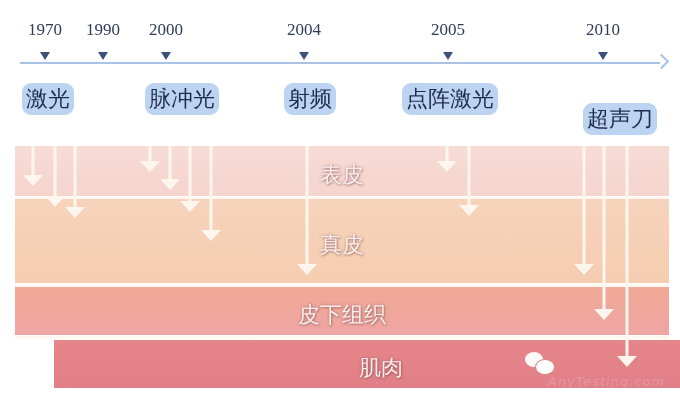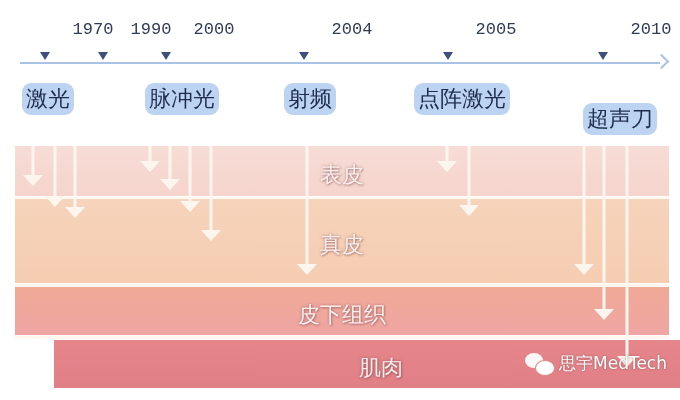--- a/index.html
+++ b/index.html
@@ -1,20 +1,20 @@
 <!DOCTYPE html>
 <html><head>
 <meta charset="utf-8">
 <style>
   html, body { margin: 0; padding: 0; }
   body { width: 680px; height: 400px; background: #ffffff; position: relative; overflow: hidden;
          font-family: "DejaVu Sans", "Liberation Sans", sans-serif; }
   .canvas { position: absolute; left: 0; top: 0; width: 680px; height: 400px; }
   .year { position: absolute; top: 20px; font-size: 17px; color: #2f3b57; transform: translateX(-50%);
-          font-family: Liberation Mono, monospace; letter-spacing: 0px; margin-left: 48px; }
+          font-family: Liberation Serif, serif; letter-spacing: 0px; }
   .tick { position: absolute; top: 52px; width: 0; height: 0; transform: translateX(-50%);
           border-left: 5px solid transparent; border-right: 5px solid transparent; border-top: 8px solid #3d4f7a; }
   .axis { position: absolute; left: 20px; top: 62px; width: 640px; height: 2px; background: #a9c2e6; }
   .axis-head { position: absolute; left: 656px; top: 56px; width: 9px; height: 9px;
                border-top: 2px solid #a9c2e6; border-right: 2px solid #a9c2e6; transform: rotate(45deg); }
   .tech { position: absolute; top: 83px; height: 32px; line-height: 32px; padding: 0 4px;
           background: #bcd3f2; border-radius: 9px; color: #1f2d4d; font-size: 22px; white-space: nowrap;
           transform: translateX(-50%); }
   .layer { position: absolute; left: 15px; width: 654px; }
   .layer-label { position: absolute; left: 0; right: 0; text-align: center; color: #fbeeee; font-size: 22px;
@@ -48,21 +48,21 @@
       <div class="tick" style="left: 304px;"></div>
       <div class="year" style="left: 448px;">2005</div>
       <div class="tick" style="left: 448px;"></div>
       <div class="year" style="left: 603px;">2010</div>
       <div class="tick" style="left: 603px;"></div>
     </div>
   <div id="techs">
       <div class="tech" style="left: 48px;">激光</div>
       <div class="tech" style="left: 182px;">脉冲光</div>
       <div class="tech" style="left: 310px;">射频</div>
-      <div class="tech" style="left: 462px;">点阵激光</div>
+      <div class="tech" style="left: 450px;">点阵激光</div>
       <div class="tech" style="left: 620px; margin-top: 20px;">超声刀</div>
     </div>
   <div id="layers">
       <div class="layer" style="top: 146px; height: 50px; background: linear-gradient(rgb(247, 220, 214), rgb(245, 212, 204));">
         <div class="layer-label" style="top: 14px;">表皮</div>
       </div>
       <div class="sep" style="top: 197px;"></div>
       <div class="layer" style="top: 199px; height: 84px; background: linear-gradient(rgb(246, 211, 187), rgb(245, 205, 177));">
         <div class="layer-label" style="top: 31px;">真皮</div>
       </div>
@@ -97,20 +97,20 @@
       <div class="arrow" style="left: 469px; top: 146px; height: 60px;"></div>
       <div class="arrow-head" style="left: 469px; top: 205px;"></div>
       <div class="arrow" style="left: 584px; top: 146px; height: 119px;"></div>
       <div class="arrow-head" style="left: 584px; top: 264px;"></div>
       <div class="arrow" style="left: 604px; top: 146px; height: 164px;"></div>
       <div class="arrow-head" style="left: 604px; top: 309px;"></div>
       <div class="arrow" style="left: 627px; top: 146px; height: 211px;"></div>
       <div class="arrow-head" style="left: 627px; top: 356px;"></div>
     </div>
 
+  <div class="wm-faint2">AnyTesting.com</div>
   <div class="watermark">
     <div class="wm-icon">
       <div class="b1"></div>
         <div class="b2"></div>
     </div>
-    <span class="wm-text">思宇MedTech</span>
   </div>
 </div>
 
 </body></html>

